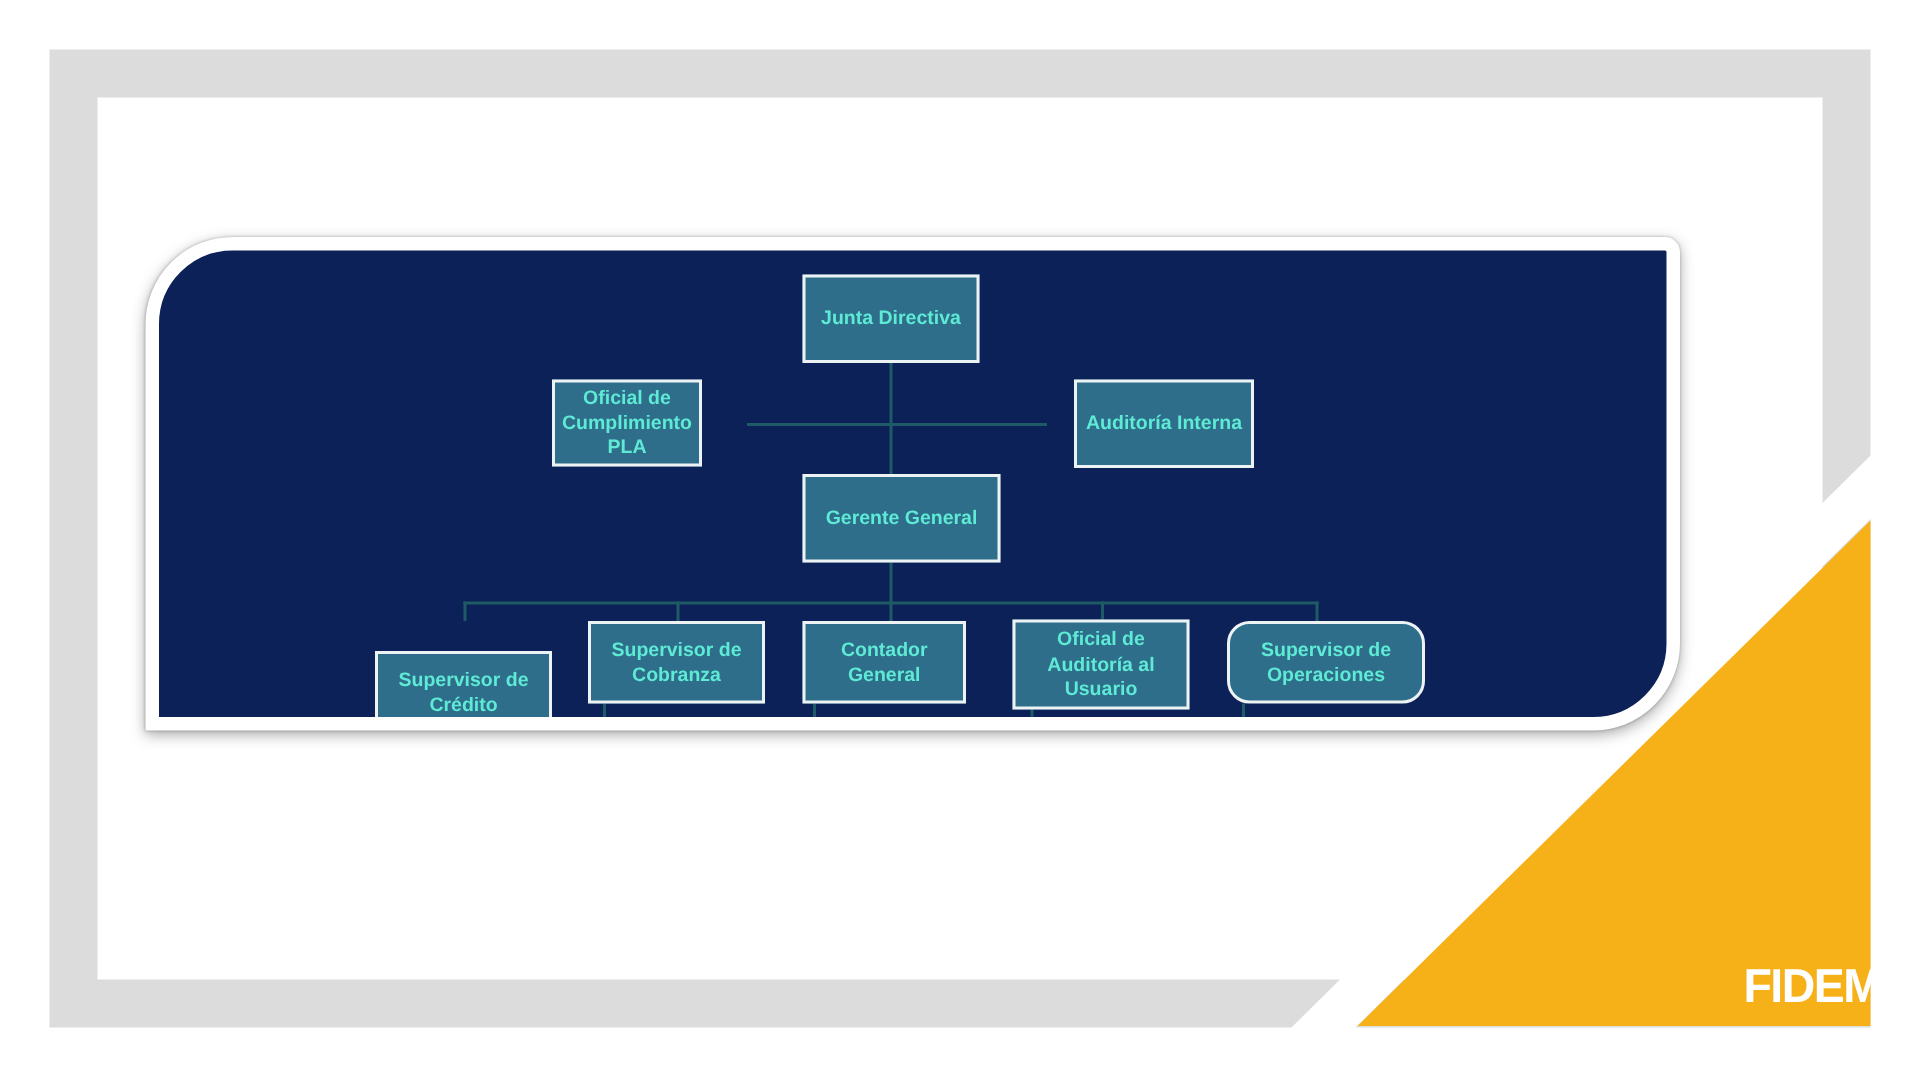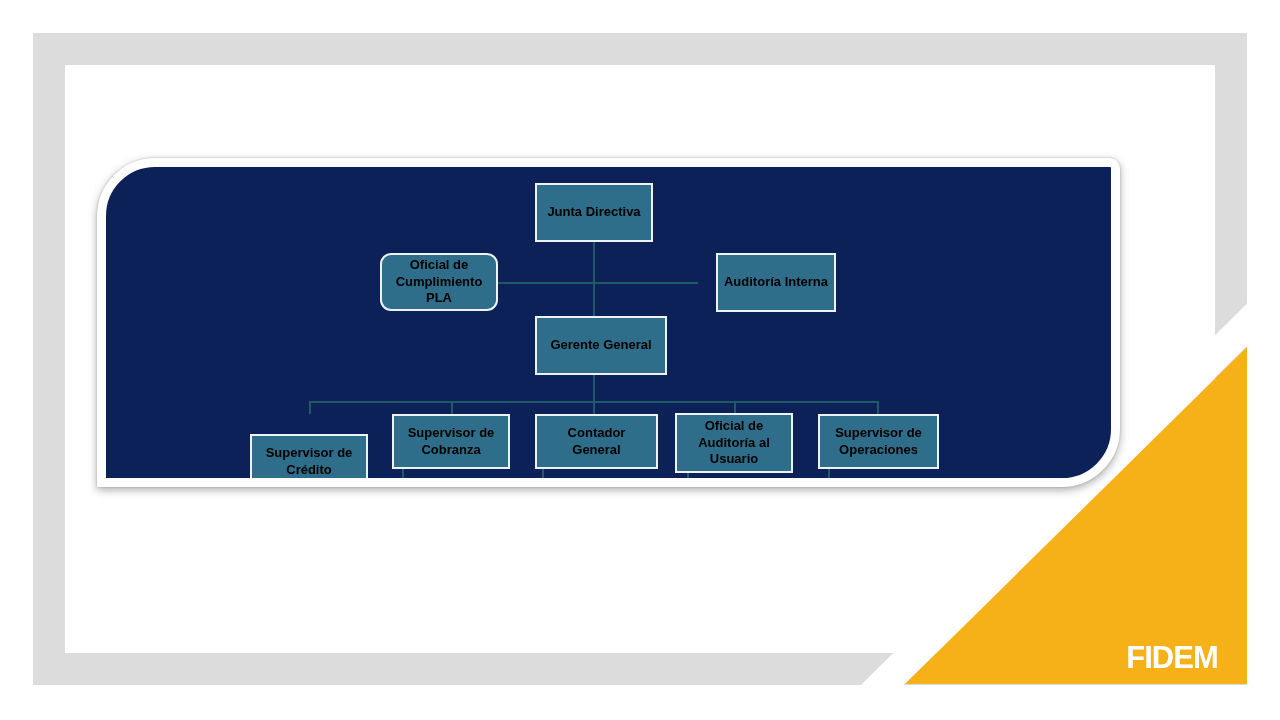--- a/index.html
+++ b/index.html
@@ -11,21 +11,21 @@
   
   .frame{
     position:absolute;left:33px;top:33px;right:33px;bottom:35px;
     border:32px solid var(--frame-gray,#dcdcdc);
     box-sizing:border-box;
   }
   
   .corner-svg{position:absolute;left:0;top:0;width:1280px;height:720px;}
   
   .logo{
-    position:absolute;left:1112px;top:638px;width:120px;height:40px;
+    position:absolute;left:1148px;top:638px;width:120px;height:40px;
     color:var(--logo-white,#ffffff);
     font-size:31px;font-weight:bold;letter-spacing:-1px;
     text-align:center;line-height:40px;
     transform:scaleY(1.02);
   }
   
   .panel{
     position:absolute;left:97px;top:158px;width:1005px;height:311px;
     background:var(--navy,#0b2157);
     border:9px solid #ffffff;
@@ -35,21 +35,21 @@
   }
   
   .hline,.vline{position:absolute;background:var(--line-teal,#1e5b66);}
   .hline{height:2px;}
   .vline{width:2px;}
   
   .node{
     position:absolute;box-sizing:border-box;
     background:var(--box-teal,#2e6e8b);
     border:2px solid var(--box-border,#edf2f4);
-    color:#000000;
+    color:#5eead4;
     font-size:13px;font-weight:600;line-height:1.28;
     display:flex;align-items:center;justify-content:center;
     text-align:center;padding:2px 5px;
   }
 </style>
 </head>
 <body>
 
 <div class="slide-root">
 
@@ -76,32 +76,32 @@
       <div class="vline" style="left:771px;top:234px;height:13px;"></div>
 
       <div class="vline" style="left:153px;top:302px;height:12px;"></div>
       <div class="vline" style="left:296px;top:302px;height:12px;"></div>
       <div class="vline" style="left:436px;top:302px;height:12px;"></div>
       <div class="vline" style="left:581px;top:302px;height:12px;"></div>
       <div class="vline" style="left:722px;top:302px;height:12px;"></div>
 
       <div class="node" style="left:429px;top:16px;width:118px;height:59px;">Junta Directiva</div>
 
-      <div class="node" style="left:274px;top:86px;width:118px;height:58px;border-radius:11px;">Oficial de Cumplimiento PLA</div>
+      <div class="node" style="left:262px;top:86px;width:100px;height:58px;">Oficial de Cumplimiento PLA</div>
 
       <div class="node" style="left:592px;top:86px;width:120px;height:59px;margin-left:18px;">Auditoría Interna</div>
 
       <div class="node" style="left:429px;top:149px;width:132px;height:59px;">Gerente General</div>
 
       <div class="node" style="left:144px;top:247px;width:118px;height:55px;margin-top:20px;">Supervisor de Crédito</div>
 
       <div class="node" style="left:286px;top:247px;width:118px;height:55px;">Supervisor de Cobranza</div>
 
-      <div class="node" style="left:429px;top:247px;width:123px;height:55px;">Contador General</div>
+      <div class="node" style="left:429px;top:247px;width:109px;height:55px;">Contador General</div>
 
       <div class="node" style="left:569px;top:246px;width:118px;height:60px;">Oficial de Auditoría al Usuario</div>
 
-      <div class="node" style="left:712px;top:247px;width:121px;height:55px;">Supervisor de Operaciones</div>
+      <div class="node" style="left:712px;top:247px;width:132px;height:55px;border-radius:15px;">Supervisor de Operaciones</div>
 
     </div>
   </div>
 
 </div>
 
 </body></html>

